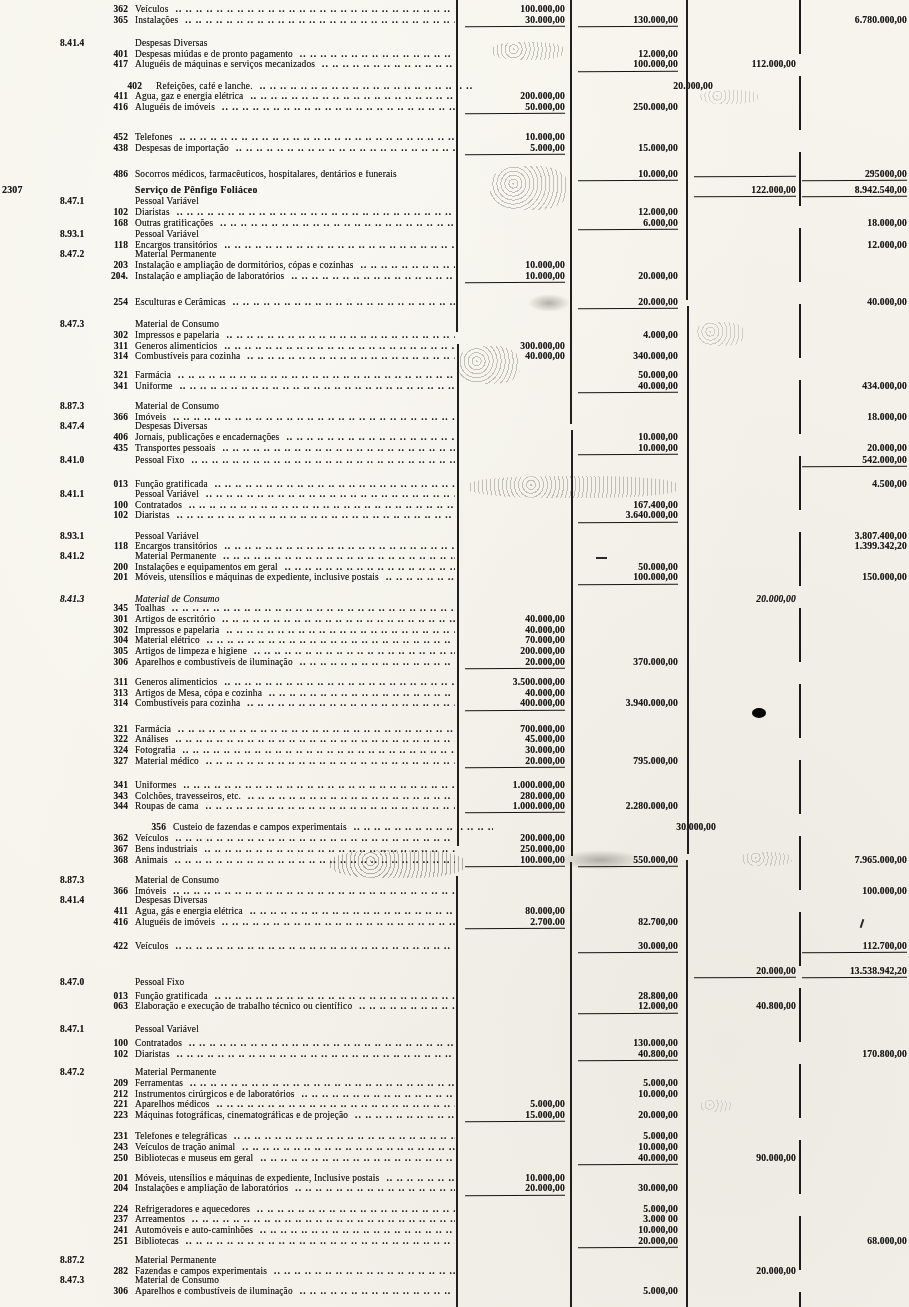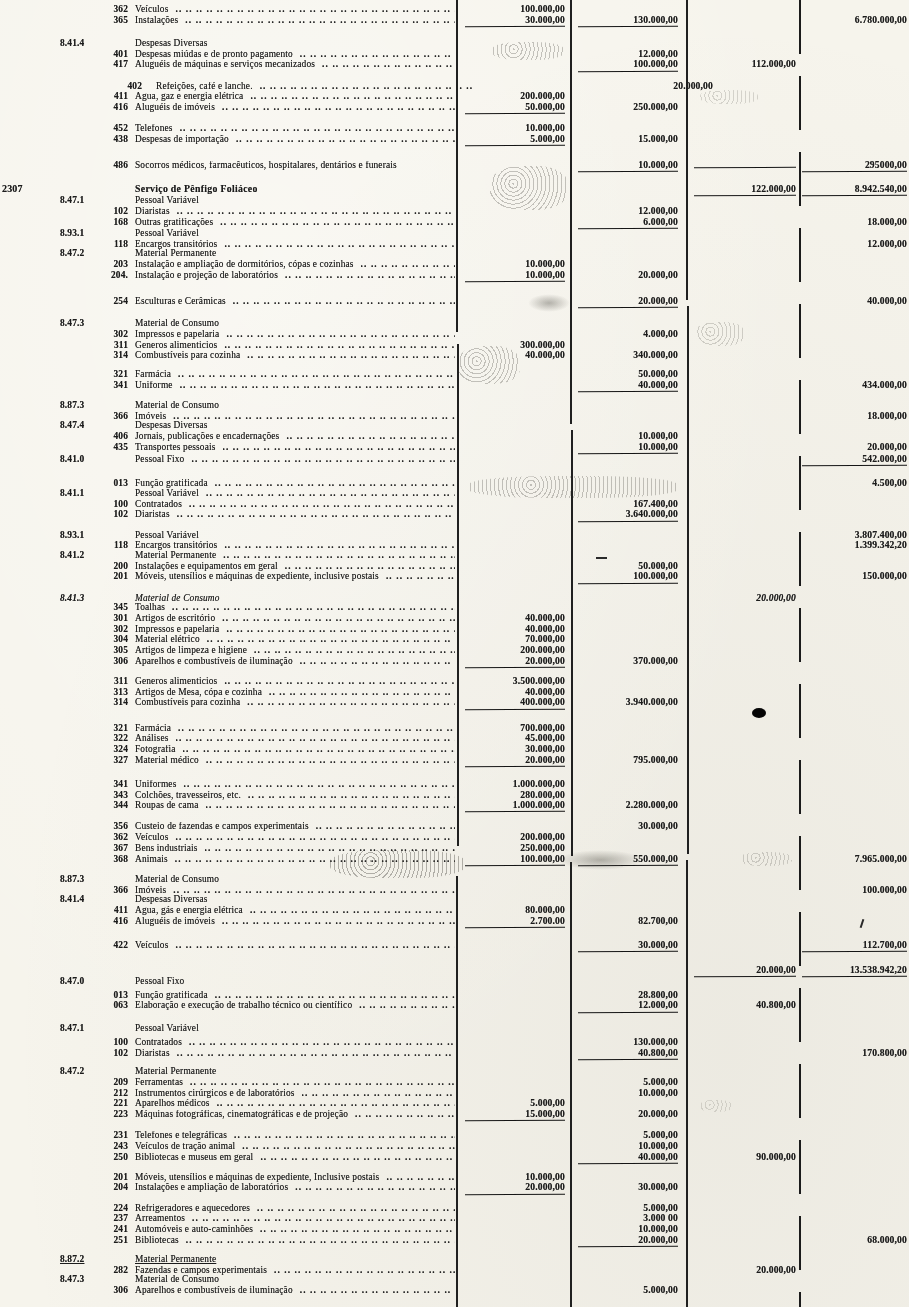--- a/index.html
+++ b/index.html
@@ -168,21 +168,21 @@
     <span class="cn">416</span>
     <span class="cl">
           <span class="lt">Aluguéis de imóveis</span>
           <span class="leader"></span>
         </span>
     <span class="cv v1 ru">50.000,00</span>
     <span class="cv v2">250.000,00</span>
     <span class="cv v3"></span>
     <span class="cv v4"></span>
   </div>
-      <div class="row" style="margin-top: 9px;">
+      <div class="row" style="margin-top: 18px;">
     <span class="cc"></span>
     <span class="ca"></span>
     <span class="cn">452</span>
     <span class="cl">
           <span class="lt">Telefones</span>
           <span class="leader"></span>
         </span>
     <span class="cv v1">10.000,00</span>
     <span class="cv v2"></span>
     <span class="cv v3"></span>
@@ -207,21 +207,21 @@
     <span class="cn">486</span>
     <span class="cl">
           <span class="lt">Socorros médicos, farmacêuticos, hospitalares, dentários e funerais</span>
           <span class="leader hide"></span>
         </span>
     <span class="cv v1"></span>
     <span class="cv v2 ru">10.000,00</span>
     <span class="cv v3 ru"></span>
     <span class="cv v4 ru">295000,00</span>
   </div>
-      <div class="row sect" style="margin-top: 12px;">
+      <div class="row sect" style="margin-top: 4px;">
     <span class="cc">2307</span>
     <span class="ca"></span>
     <span class="cn"></span>
     <span class="cl">
           <span class="lt">Serviço de Pênfigo Foliáceo</span>
           <span class="leader hide"></span>
         </span>
     <span class="cv v1"></span>
     <span class="cv v2"></span>
     <span class="cv v3 ru">122.000,00</span>
@@ -316,21 +316,21 @@
     <span class="cv v1">10.000,00</span>
     <span class="cv v2"></span>
     <span class="cv v3"></span>
     <span class="cv v4"></span>
   </div>
       <div class="row">
     <span class="cc"></span>
     <span class="ca"></span>
     <span class="cn">204.</span>
     <span class="cl">
-          <span class="lt">Instalação e projeção de laboratórios</span>
+          <span class="lt">Instalação e ampliação de laboratórios</span>
           <span class="leader"></span>
         </span>
     <span class="cv v1 ru">10.000,00</span>
     <span class="cv v2">20.000,00</span>
     <span class="cv v3"></span>
     <span class="cv v4"></span>
   </div>
       <div class="row" style="margin-top: 14px;">
     <span class="cc"></span>
     <span class="ca"></span>
@@ -831,21 +831,21 @@
     <span class="cn">344</span>
     <span class="cl">
           <span class="lt">Roupas de cama</span>
           <span class="leader"></span>
         </span>
     <span class="cv v1 ru">1.000.000,00</span>
     <span class="cv v2">2.280.000,00</span>
     <span class="cv v3"></span>
     <span class="cv v4"></span>
   </div>
-      <div class="row" style="margin-top: 9px;">
+      <div class="row" style="margin-top: 9px; padding-left: 38px;">
     <span class="cc"></span>
     <span class="ca"></span>
     <span class="cn">356</span>
     <span class="cl">
           <span class="lt">Custeio de fazendas e campos experimentais</span>
           <span class="leader"></span>
         </span>
     <span class="cv v1"></span>
     <span class="cv v2">30.000,00</span>
     <span class="cv v3"></span>
@@ -1234,21 +1234,21 @@
     <span class="cn">251</span>
     <span class="cl">
           <span class="lt">Bibliotecas</span>
           <span class="leader"></span>
         </span>
     <span class="cv v1"></span>
     <span class="cv v2 ru">20.000,00</span>
     <span class="cv v3"></span>
     <span class="cv v4">68.000,00</span>
   </div>
-      <div class="row" style="margin-top: 8px; text-decoration: underline;">
+      <div class="row" style="margin-top: 8px;">
     <span class="cc"></span>
     <span class="ca">8.87.2</span>
     <span class="cn"></span>
     <span class="cl">
           <span class="lt">Material Permanente</span>
           <span class="leader hide"></span>
         </span>
     <span class="cv v1"></span>
     <span class="cv v2"></span>
     <span class="cv v3"></span>

